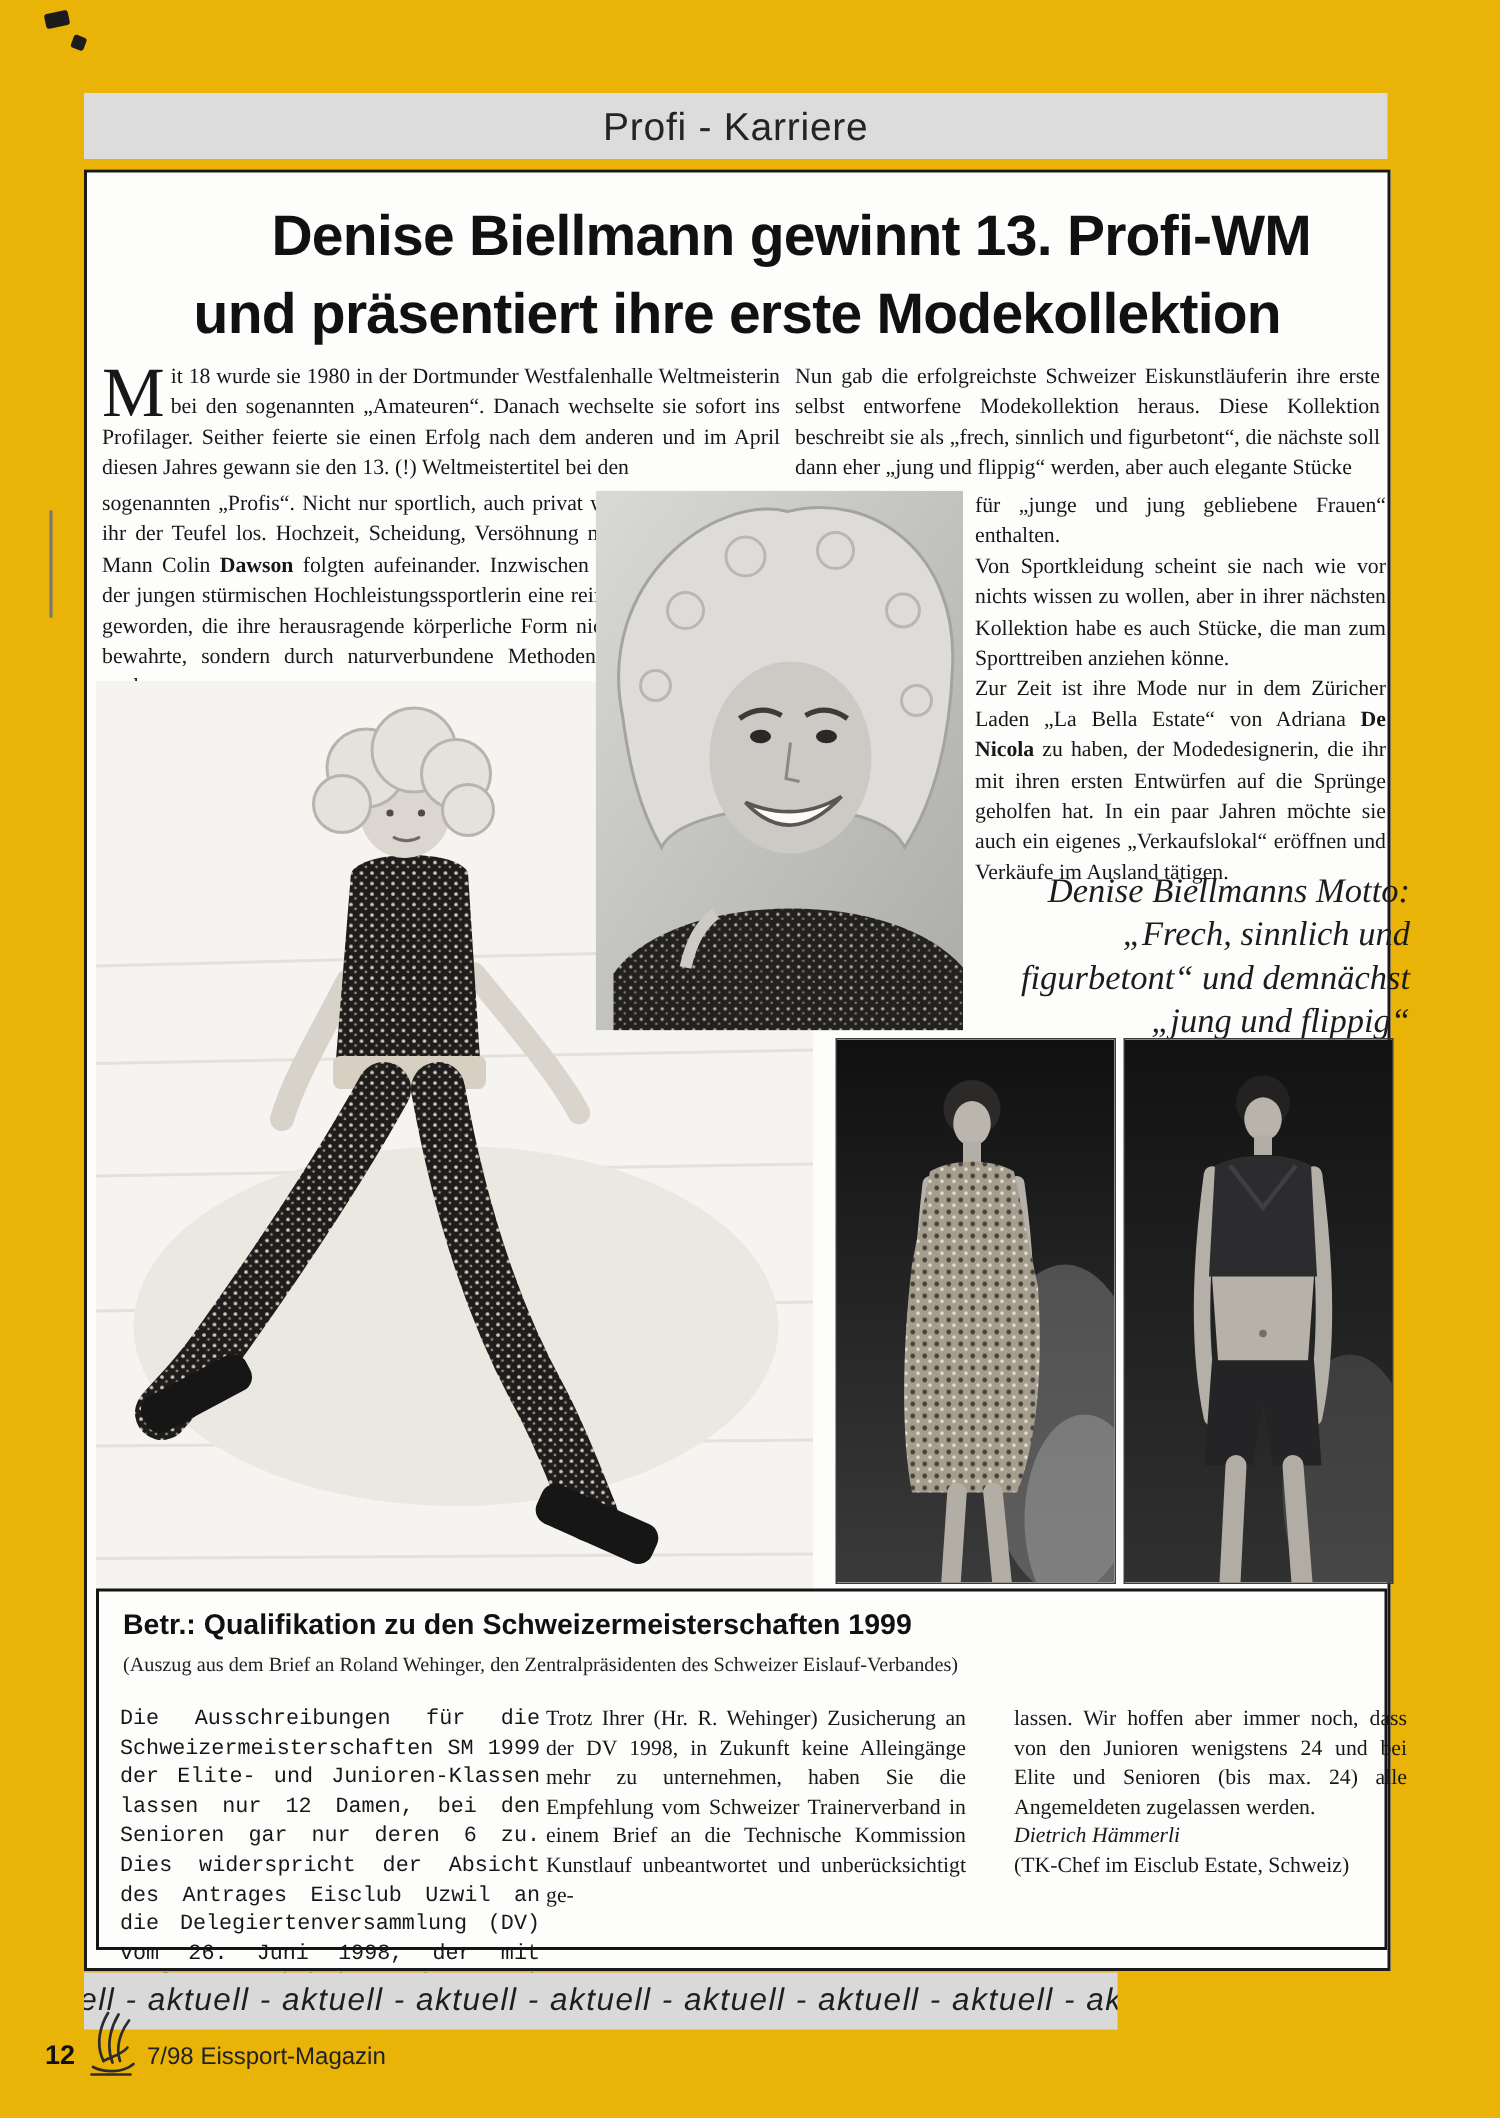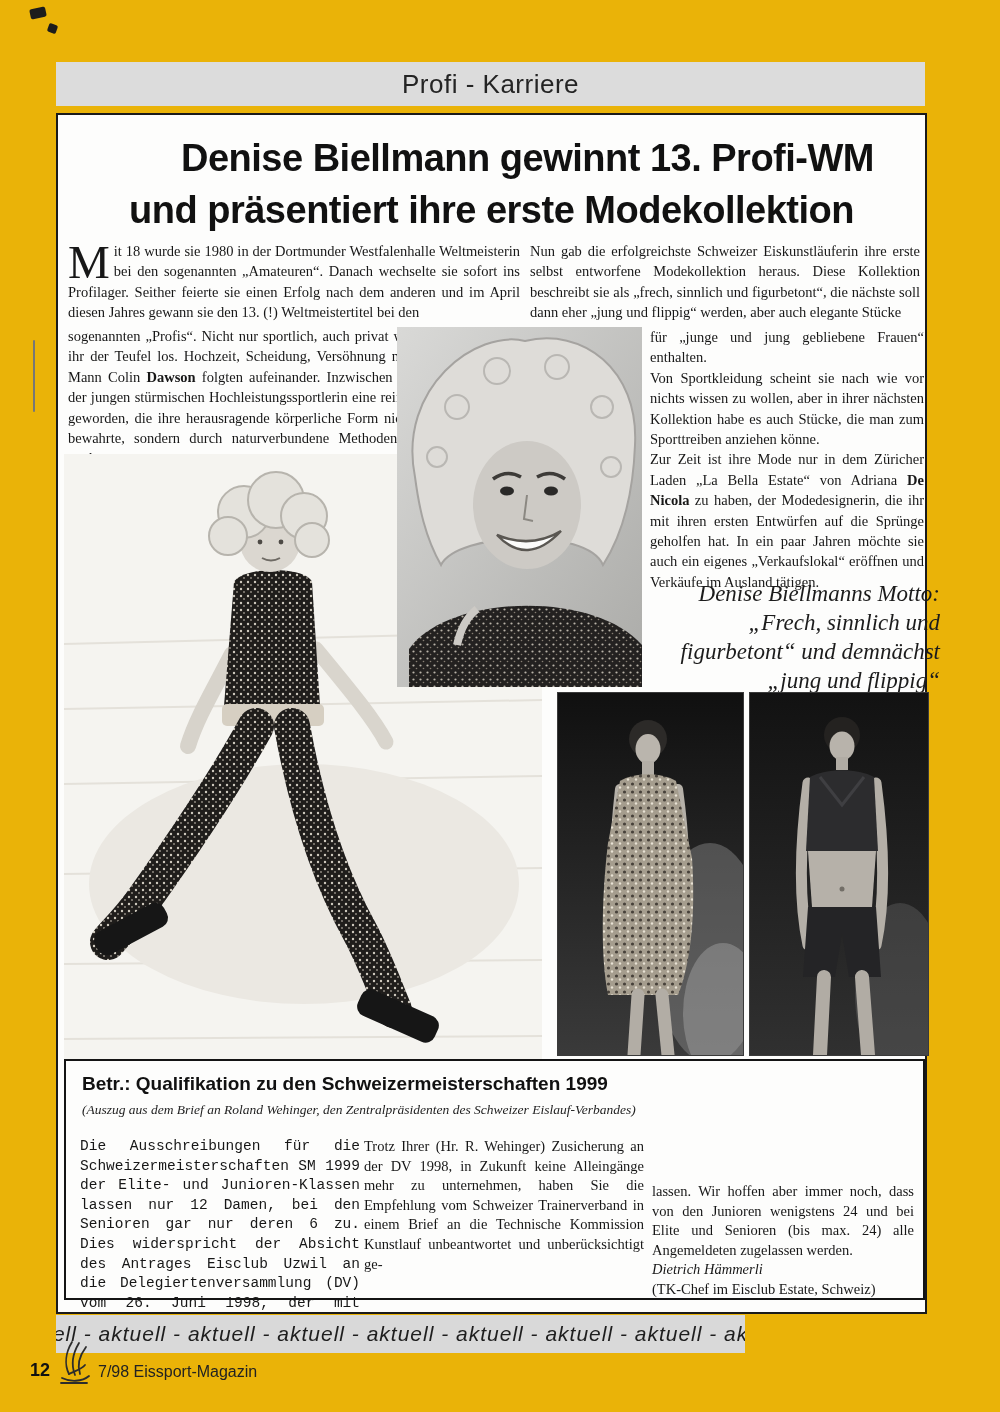--- a/index.html
+++ b/index.html
@@ -18,21 +18,21 @@
   .body-text p{margin:0;}
   .dropcap{float:left;font-size:47px;line-height:38px;padding:2px 4px 0 0;font-family:"Liberation Serif",serif;}
   .bold{font-weight:bold;}
   .motto{position:absolute;font-style:italic;font-size:23px;line-height:29px;color:#1c1c1c;text-align:right;margin-top:12px;}
   .photo{position:absolute;overflow:hidden;}
   .photo svg{display:block;}
   
   #letter-box{position:absolute;left:6px;top:944px;width:857px;height:237px;border:2px solid #141414;background:#fdfdfc;}
   #lb-title{position:absolute;left:16px;top:12px;font-family:"Liberation Sans",sans-serif;font-weight:bold;
     font-size:19px;color:#111;}
-  #lb-subtitle{position:absolute;left:16px;top:41px;font-style:italic;font-size:13.5px;color:#222;}
+  #lb-subtitle{position:absolute;left:16px;top:41px;font-size:13.5px;color:#222;}
   .lb-col{position:absolute;top:76px;font-size:14.5px;line-height:19.6px;text-align:justify;color:#171717;}
   .sig-name{font-style:italic;}
   
   #aktuell-band{left:56px;top:1315px;width:689px;height:38px;background:#d9d9d9;
     display:flex;align-items:center;justify-content:center;overflow:hidden;}
   #aktuell-band span{font-family:"Liberation Sans",sans-serif;font-style:italic;font-size:21px;
     color:#1e1e1e;letter-spacing:1px;white-space:nowrap;}
   #footer-pageno{left:30px;top:1360px;font-family:"Liberation Sans",sans-serif;font-weight:bold;font-size:18px;color:#111;}
   #footer-issue{left:98px;top:1363px;font-family:"Liberation Sans",sans-serif;font-size:16px;color:#222;}
   .speck{position:absolute;background:#1c1c1c;border-radius:2px;}
@@ -213,21 +213,21 @@
         <path d="M74,284 L70,362" stroke="#b1aca4" stroke-width="14" stroke-linecap="round"></path>
         <path d="M112,284 L118,362" stroke="#b1aca4" stroke-width="14" stroke-linecap="round"></path>
       </svg>
     </div>
 
     <div id="letter-box">
       <div id="lb-title">Betr.: Qualifikation zu den Schweizermeisterschaften 1999</div>
       <div id="lb-subtitle">(Auszug aus dem Brief an Roland Wehinger, den Zentralpräsidenten des Schweizer Eislauf-Verbandes)</div>
       <div class="lb-col" style="left:14px;width:280px;font-family:Liberation Mono, monospace;">Die Ausschreibungen für die Schweizermeisterschaften SM 1999 der Elite- und Junioren-Klassen lassen nur 12 Damen, bei den Senioren gar nur deren 6 zu. Dies widerspricht der Absicht des Antrages Eisclub Uzwil an die Delegiertenversammlung (DV) vom 26. Juni 1998, der mit großer Mehrheit (90 %) angenommen wurde.</div>
       <div class="lb-col" style="left:298px;width:280px;">Trotz Ihrer (Hr. R. Wehinger) Zusicherung an der DV 1998, in Zukunft keine Alleingänge mehr zu unternehmen, haben Sie die Empfehlung vom Schweizer Trainerverband in einem Brief an die Technische Kommission Kunstlauf unbeantwortet und unberücksichtigt ge-</div>
-      <div class="lb-col" style="left:586px;width:262px;margin-top:45px;">
+      <div class="lb-col" style="left:610px;width:262px;">
         <span>lassen. Wir hoffen aber immer noch, dass von den Junioren wenigstens 24 und bei Elite und Senioren (bis max. 24) alle Angemeldeten zugelassen werden.</span><br>
         <span class="sig-name">Dietrich Hämmerli</span><br>
         <span>(TK-Chef im Eisclub Estate, Schweiz)</span>
       </div>
     </div>
   </div>
 
   <div id="aktuell-band" class="abs">
     <span>aktuell - aktuell - aktuell - aktuell - aktuell - aktuell - aktuell - aktuell - aktuell</span>
   </div>

